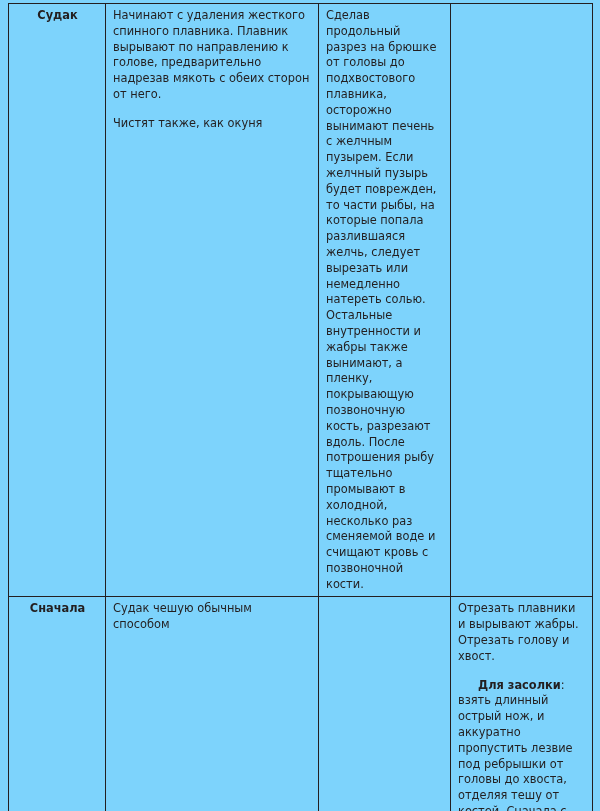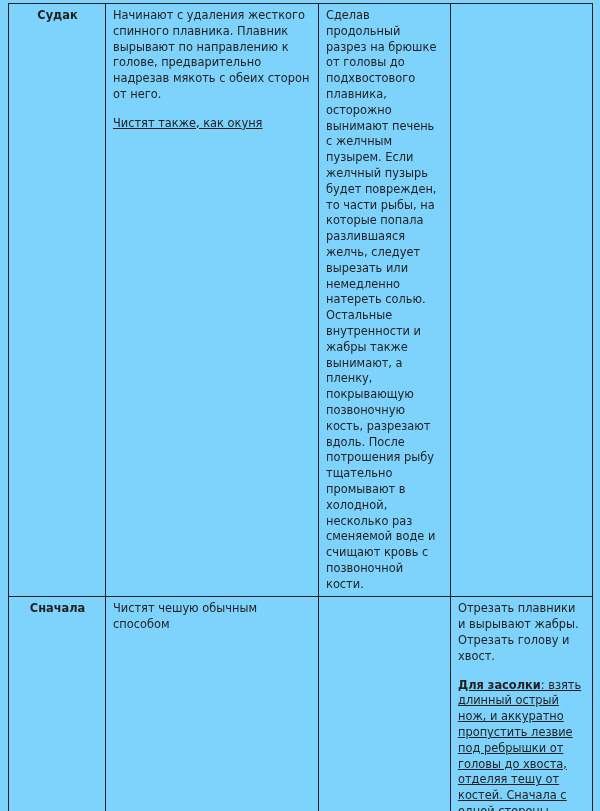--- a/index.html
+++ b/index.html
@@ -44,23 +44,22 @@
   td.name-cell {
     text-align: center;
     font-weight: bold;
     padding-top: 4px;
   }
   td.body-cell p {
     margin: 0 0 0 0;
   }
   td.body-cell p + p {
     margin-top: 13px;
-    text-decoration: underline;
   }
-  .strong { font-weight: bold; }
+  .strong { font-weight: bold; margin-left: 20px; }
 
   .row-1 td { height: 540px; }
   .row-2 td { height: 243px; }
 </style>
 </head>
 <body>
 
 <div class="page">
 
   <table class="fish-table">
@@ -84,21 +83,21 @@
           <p>Сделав продольный разрез на брюшке от головы до подхвостового плавника, осторожно вынимают печень с желчным пузырем. Если желчный пузырь будет поврежден, то части рыбы, на которые попала разлившаяся желчь, следует вырезать или немедленно натереть солью. Остальные внутренности и жабры также вынимают, а пленку, покрывающую позвоночную кость, разрезают вдоль. После потрошения рыбу тщательно промывают в холодной, несколько раз сменяемой воде и счищают кровь с позвоночной кости.</p>
         </td>
         <td class="body-cell"></td>
       </tr>
 
       <tr class="row-2">
         <td class="name-cell">
           <span>Сначала</span>
         </td>
         <td class="body-cell">
-          <p>Чистят чешую обычным способом</p>
+          <p>Судак чешую обычным способом</p>
         </td>
         <td class="body-cell"></td>
         <td class="body-cell">
           <p>Отрезать плавники и вырывают жабры. Отрезать голову и хвост.</p>
           <p><span class="strong">Для засолки</span><span>: взять длинный острый нож, и аккуратно пропустить лезвие под ребрышки от головы до хвоста, отделяя тешу от костей. Сначала с одной стороны, потом с другой. После чего также аккуратно отделить балык</span></p>
         </td>
       </tr>
 
     </tbody>
   </table>

